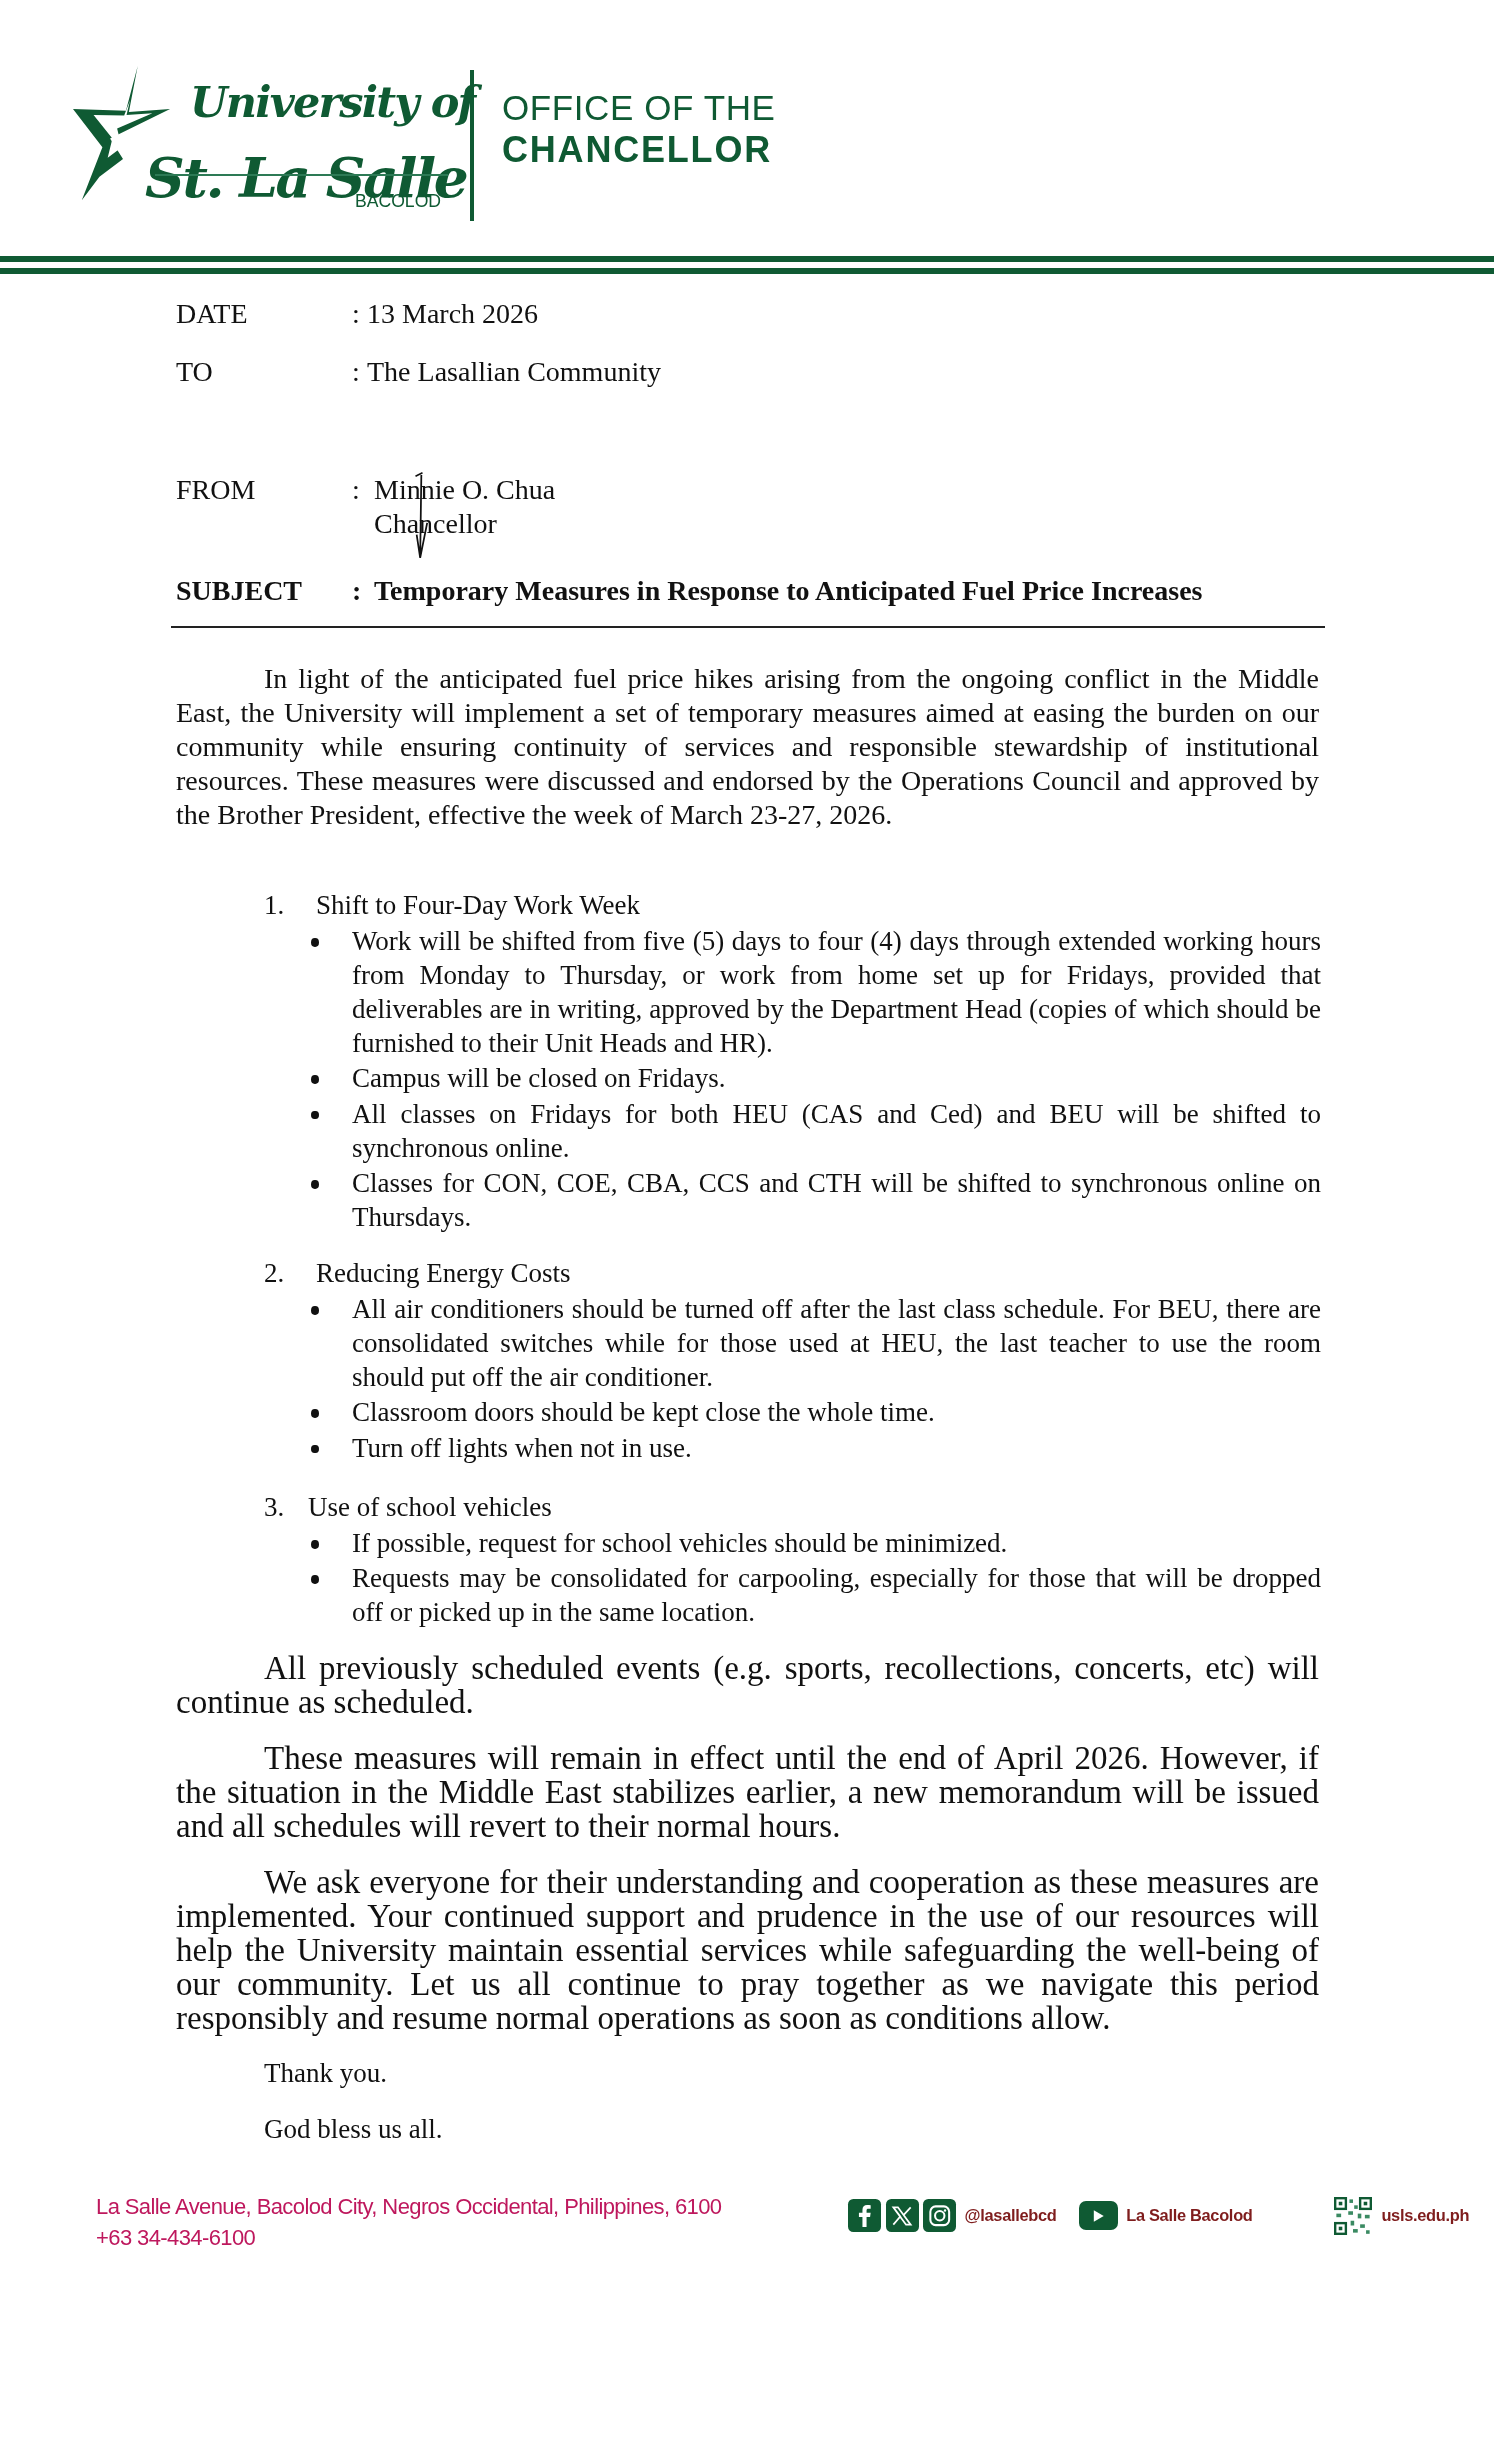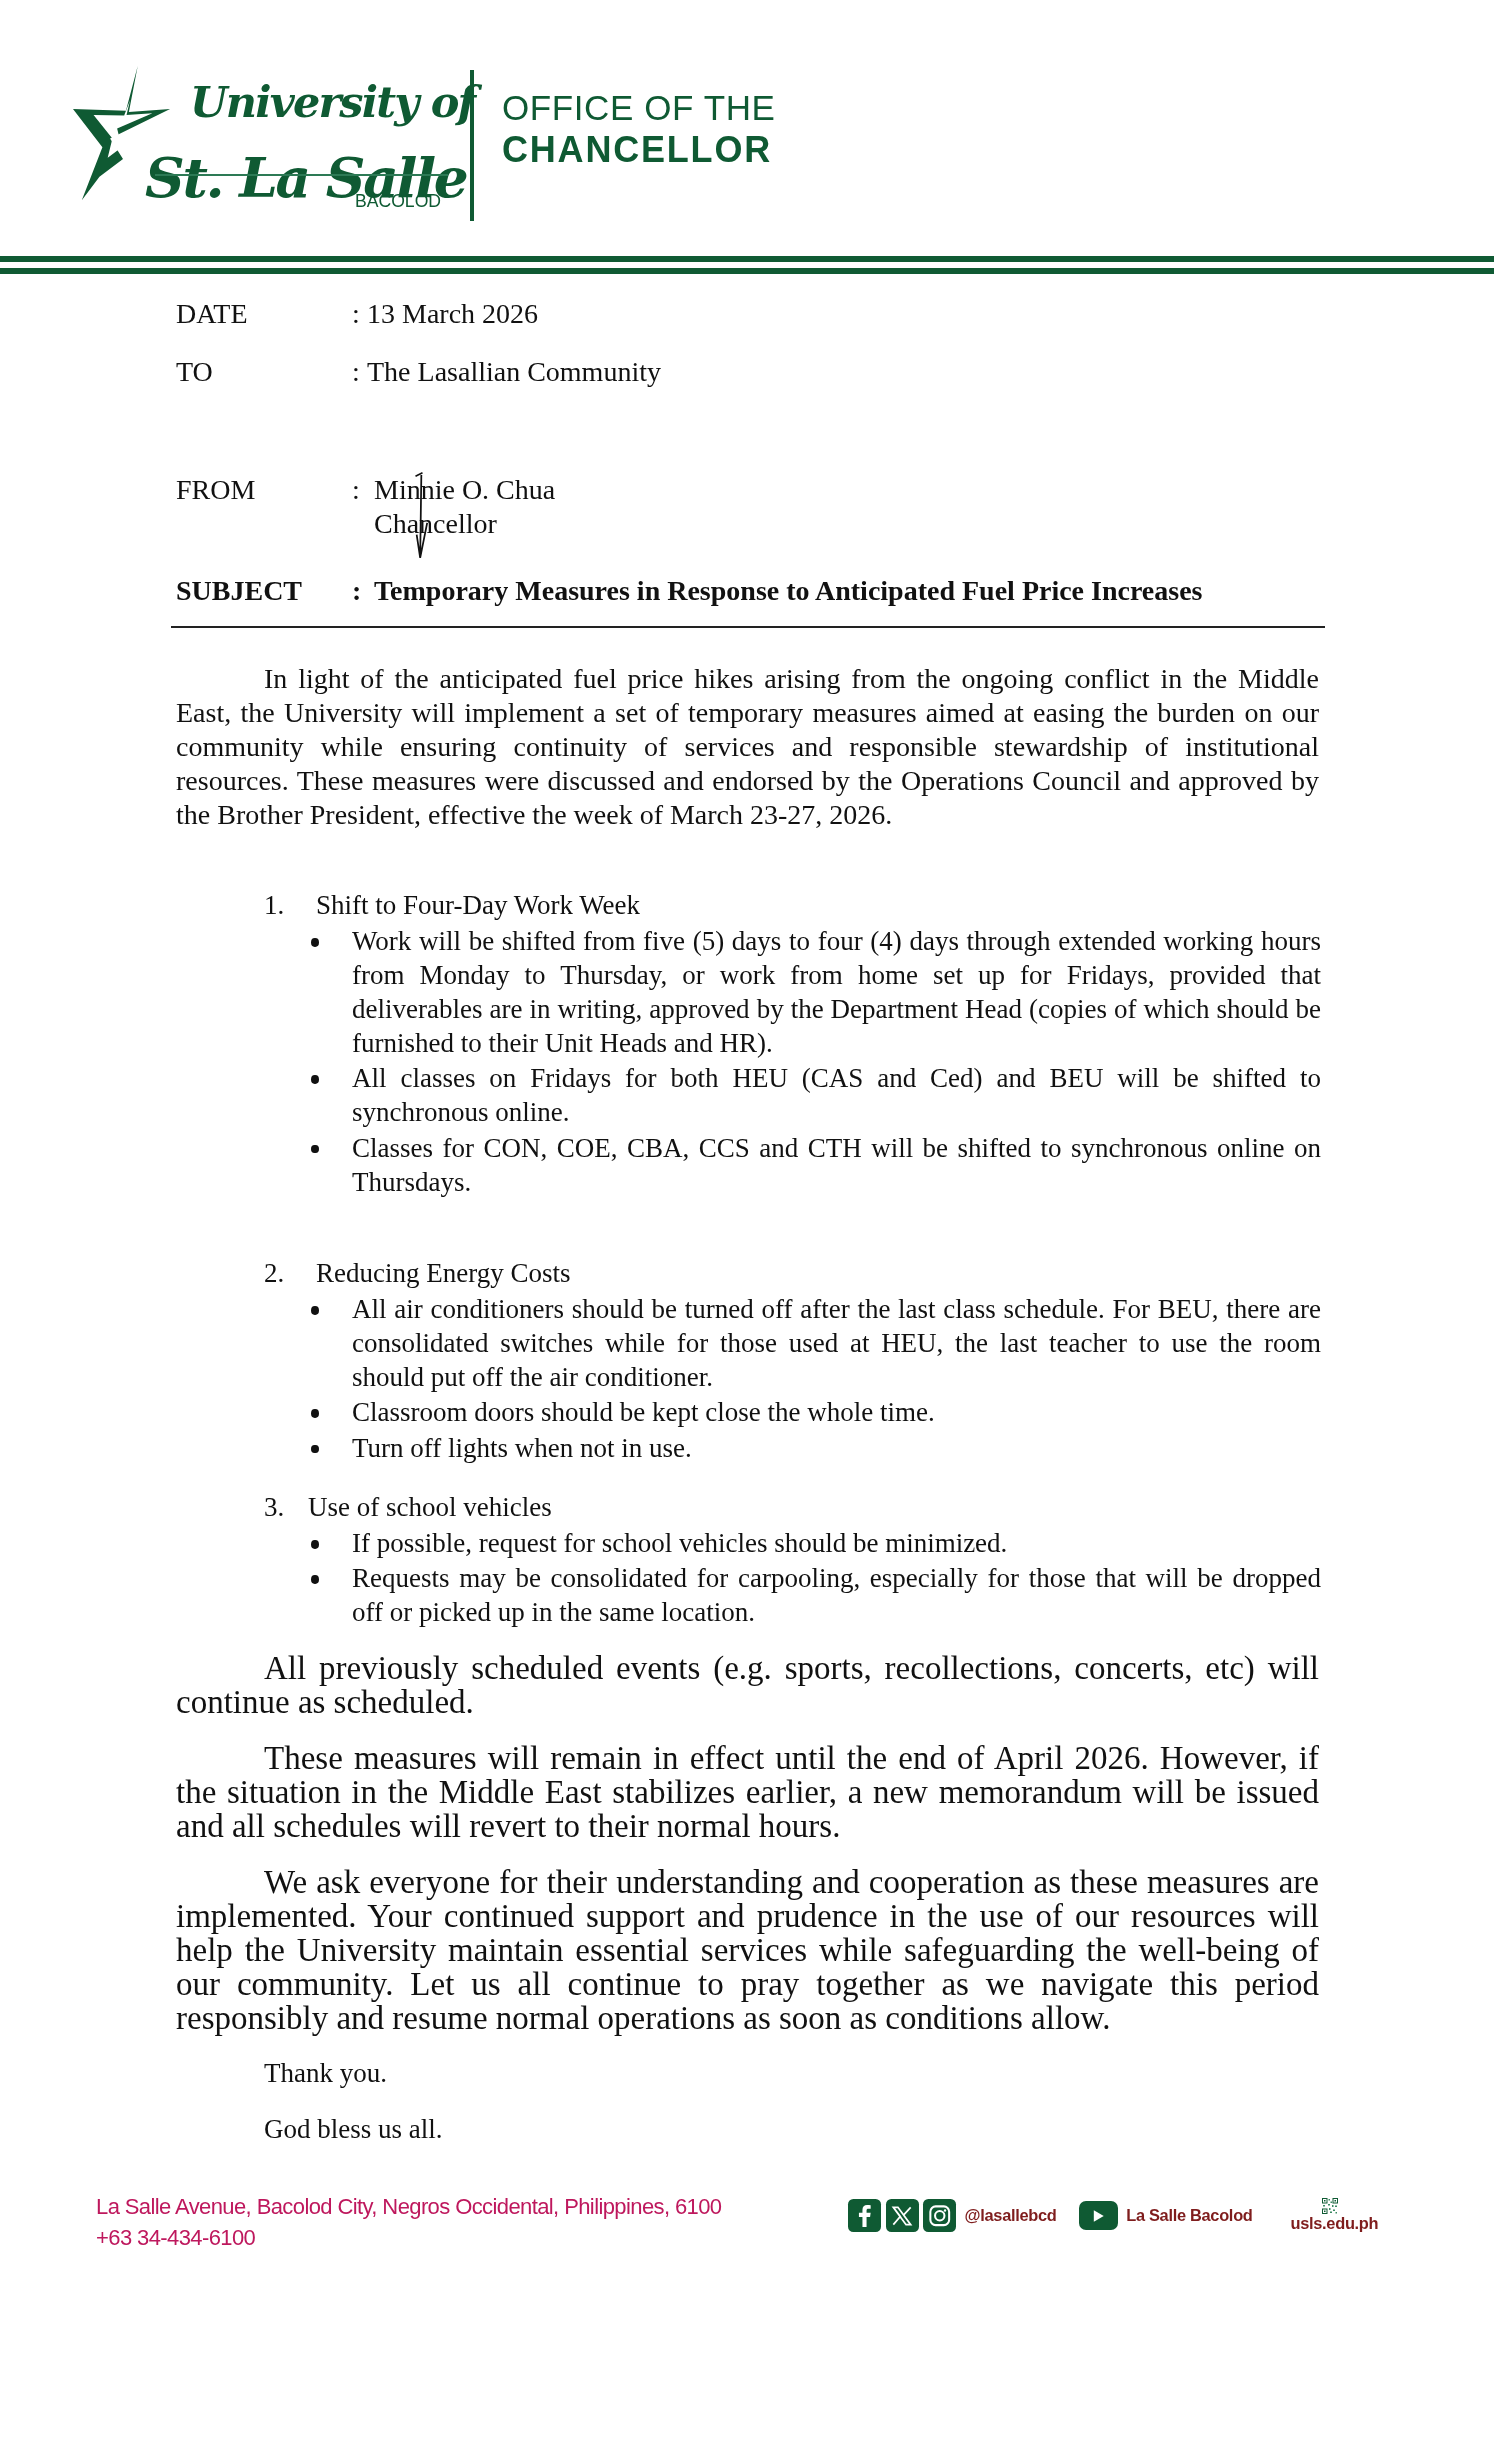--- a/index.html
+++ b/index.html
@@ -111,20 +111,21 @@
   <span class="indent"></span><span>In light of the anticipated fuel price hikes arising from the ongoing conflict in the Middle East, the University will implement a set of temporary measures aimed at easing the burden on our community while ensuring continuity of services and responsible stewardship of institutional resources. These measures were discussed and endorsed by the Operations Council and approved by the Brother President, effective the week of March 23-27, 2026.</span>
 </div>
 
 <div class="section" style="top:888px;">
   <div class="section-title">
     <span class="section-num">1.</span>
     <span class="section-text">Shift to Four-Day Work Week</span>
   </div>
   <ul class="bullets">
     <li class="bullet"><span class="bullet-dot"></span><span>Work will be shifted from five (5) days to four (4) days through extended working hours from Monday to Thursday, or work from home set up for Fridays, provided that deliverables are in writing, approved by the Department Head (copies of which should be furnished to their Unit Heads and HR).</span></li>
+    <li class="bullet"><span class="bullet-dot"></span><span>Campus will be closed on Fridays.</span></li>
     <li class="bullet"><span class="bullet-dot"></span><span>All classes on Fridays for both HEU (CAS and Ced) and BEU will be shifted to synchronous online.</span></li>
     <li class="bullet"><span class="bullet-dot"></span><span>Classes for CON, COE, CBA, CCS and CTH will be shifted to synchronous online on Thursdays.</span></li>
   </ul>
 </div>
 
 <div class="section" style="top:1256px;">
   <div class="section-title">
     <span class="section-num">2.</span>
     <span class="section-text">Reducing Energy Costs</span>
   </div>
@@ -187,21 +188,21 @@
 
 <div class="social" style="left:1079px;">
   <div class="sicon" style="width:39px;height:29px;border-radius:7px;">
     <svg width="13" height="14" viewBox="0 0 22 24">
         <polygon points="3,2 20,12 3,22" fill="#fff"></polygon>
       </svg>
   </div>
   <span class="social-text">La Salle Bacolod</span>
 </div>
 
-<div class="social" style="left:1287px;flex-direction:column;">
+<div class="social" style="left:1334px;">
   <svg width="38" height="38" viewBox="0 0 64 64" style="margin-right:5.9px;">
     <rect x="2" y="2" width="18" height="18" fill="none" stroke="#0f5a33" stroke-width="4"></rect>
     <rect x="8" y="8" width="6" height="6" fill="#0f5a33"></rect>
     <rect x="44" y="2" width="18" height="18" fill="none" stroke="#0f5a33" stroke-width="4"></rect>
     <rect x="50" y="8" width="6" height="6" fill="#0f5a33"></rect>
     <rect x="2" y="44" width="18" height="18" fill="none" stroke="#0f5a33" stroke-width="4"></rect>
     <rect x="8" y="50" width="6" height="6" fill="#0f5a33"></rect>
     <rect x="26" y="4" width="6" height="6" fill="#3a8a62"></rect>
     <rect x="34" y="14" width="6" height="6" fill="#3a8a62"></rect>
     <rect x="24" y="24" width="8" height="6" fill="#3a8a62"></rect>

